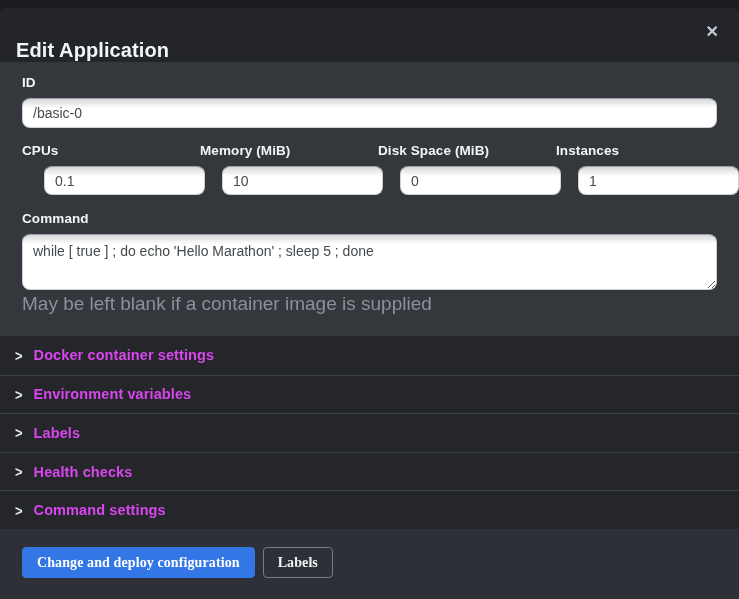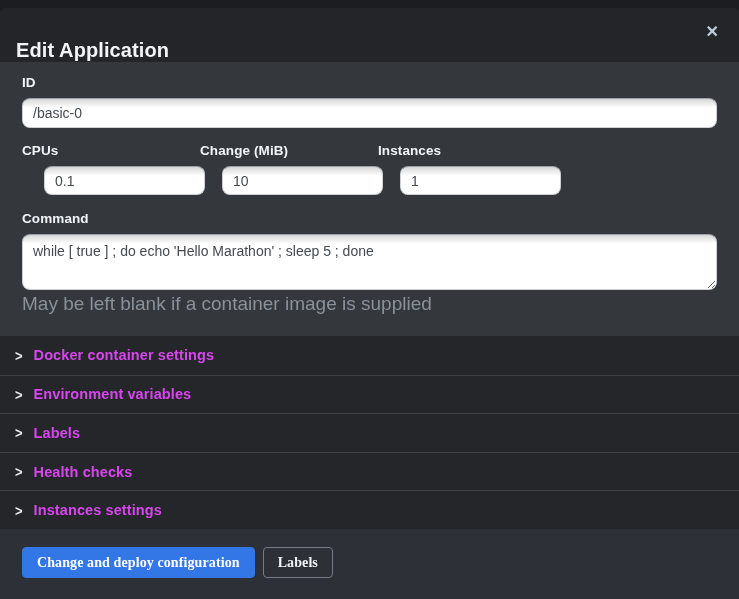--- a/index.html
+++ b/index.html
@@ -173,22 +173,26 @@
       <label class="field-label">ID</label>
       <input class="text-input" type="text" value="/basic-0" style="">
     </div>
 
     <div class="grid-row">
       <div>
         <label class="field-label">CPUs</label>
         <input class="text-input row-input" type="text" value="0.1" style="">
       </div>
       <div>
-        <label class="field-label">Change (MiB)</label>
+        <label class="field-label">Memory (MiB)</label>
         <input class="text-input row-input" type="text" value="10" style="">
+      </div>
+      <div>
+        <label class="field-label">Disk Space (MiB)</label>
+        <input class="text-input row-input" type="text" value="0" style="">
       </div>
       <div>
         <label class="field-label">Instances</label>
         <input class="text-input row-input" type="text" value="1" style="">
       </div>
     </div>
 
     <div>
       <label class="field-label">Command</label>
       <textarea class="text-area" spellcheck="false" style="">while [ true ] ; do echo 'Hello Marathon' ; sleep 5 ; done</textarea>
@@ -209,21 +213,21 @@
     <div class="accordion-row">
       <span class="chevron">&gt;</span>
       <span class="accordion-label">Labels</span>
     </div>
     <div class="accordion-row">
       <span class="chevron">&gt;</span>
       <span class="accordion-label">Health checks</span>
     </div>
     <div class="accordion-row">
       <span class="chevron">&gt;</span>
-      <span class="accordion-label">Instances settings</span>
+      <span class="accordion-label">Command settings</span>
     </div>
   </div>
 
   <div class="modal-footer">
     <button class="btn btn-primary">Change and deploy configuration</button>
     <button class="btn btn-default">Labels</button>
   </div>
 
 </div>
 

